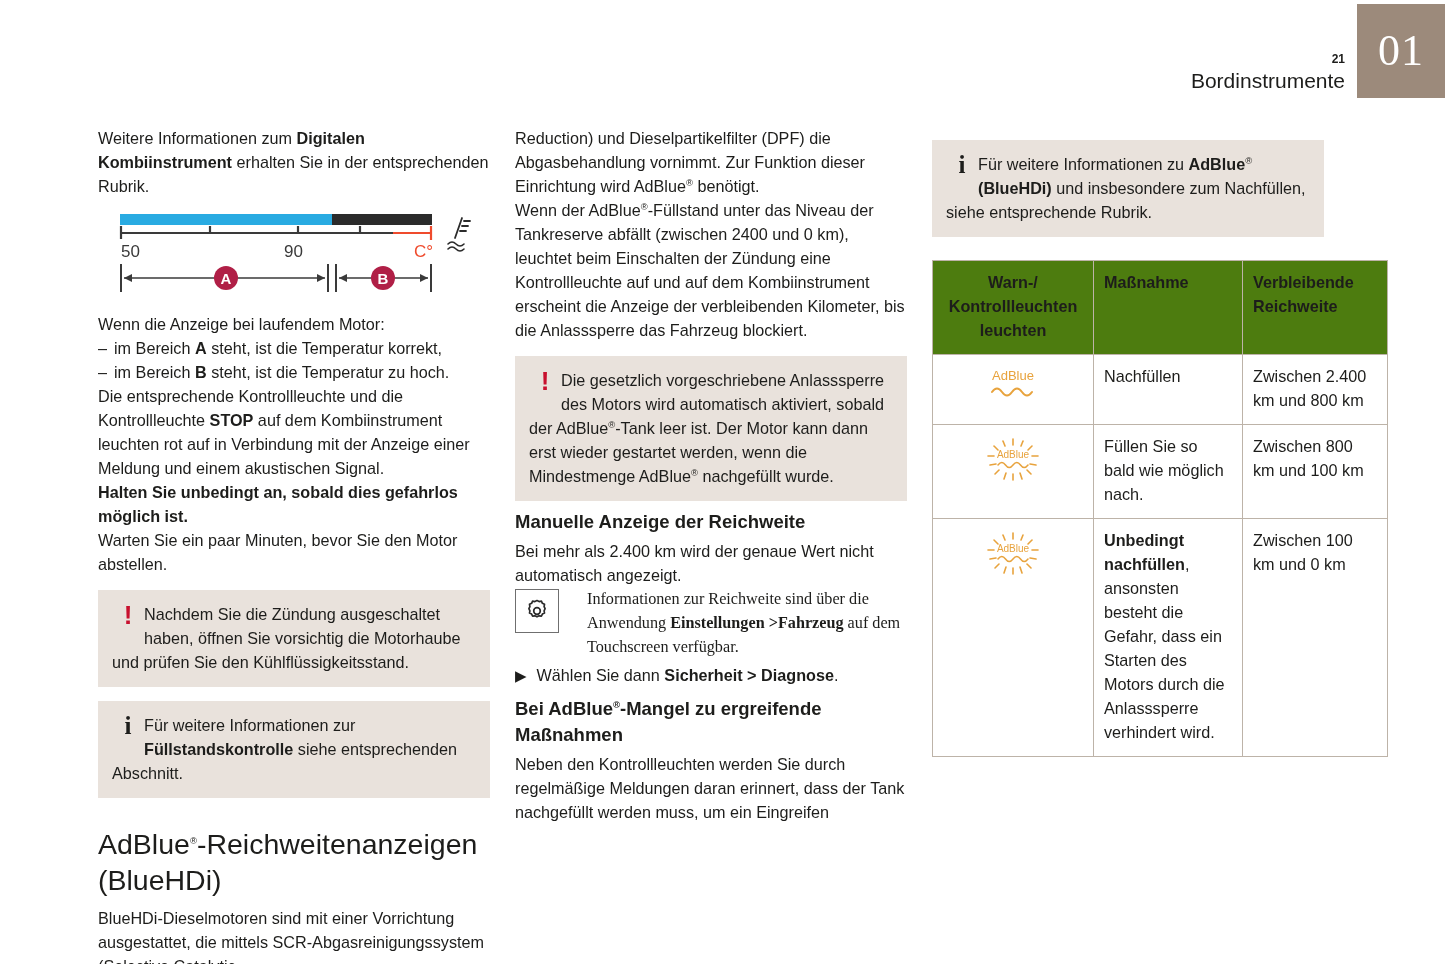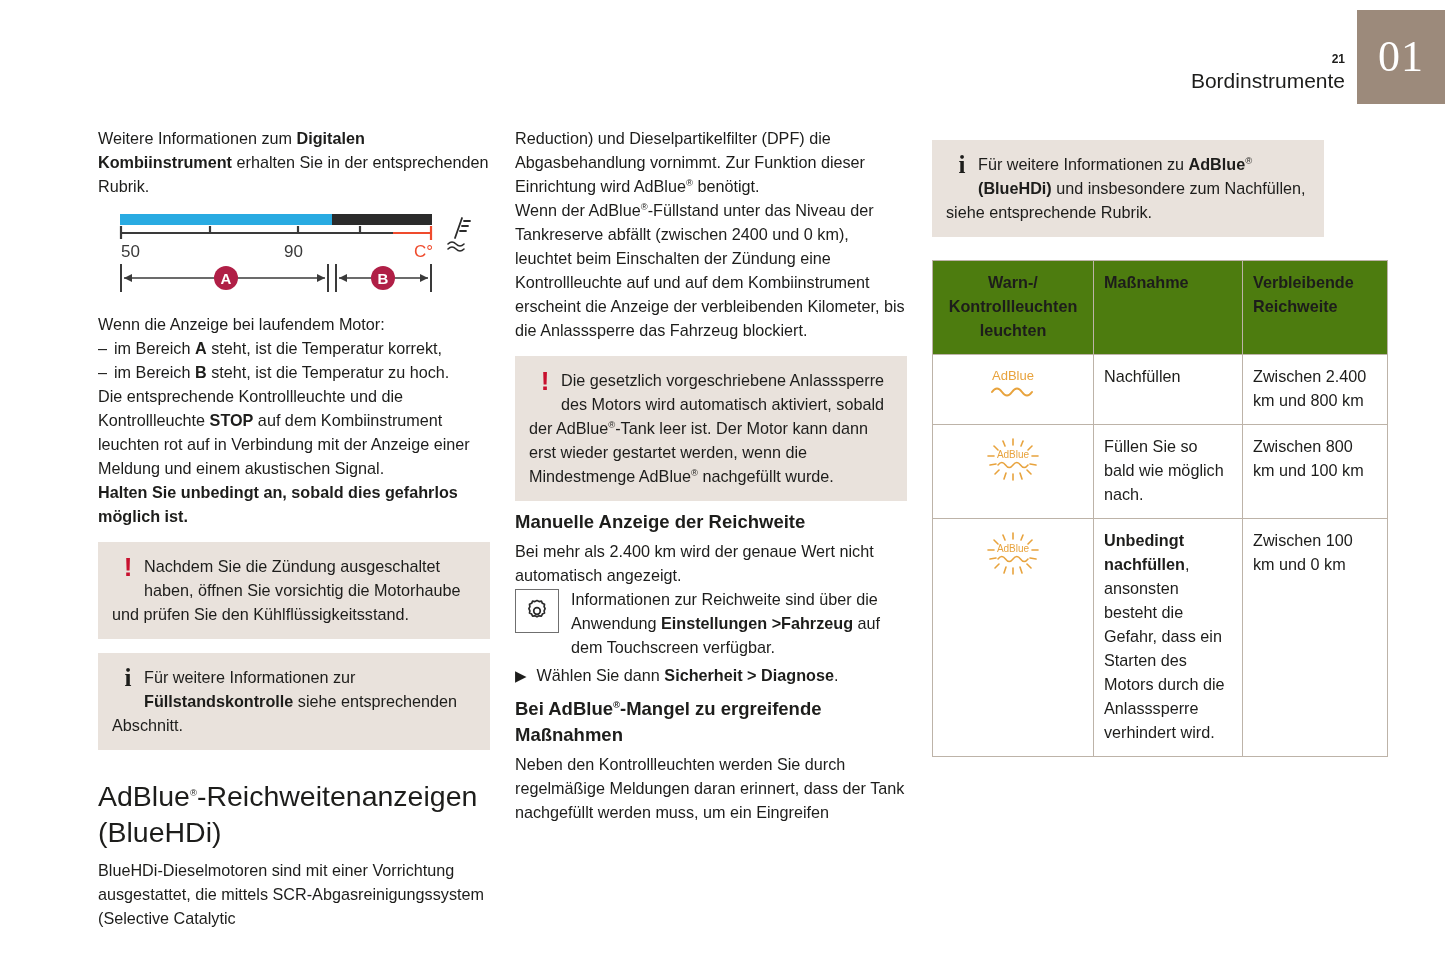--- a/index.html
+++ b/index.html
@@ -9,21 +9,21 @@
     font-family:"Liberation Sans", sans-serif;
     color:#1d1d1b;
     overflow:hidden;
     position:relative;
   }
   
   .header{
     position:absolute;top:0;left:0;width:1445px;height:96px;
   }
   .chapter-tab{
-    position:absolute;top:10px;right:0;
+    position:absolute;top:4px;right:0;
     width:88px;height:94px;
     background:#9c8a7b;
     display:flex;align-items:center;justify-content:center;
   }
   .chapter-num{
     font-family:"Liberation Serif", serif;
     font-size:44px;color:#ffffff;font-weight:400;letter-spacing:1px;
     line-height:1;
   }
   .header-text{
@@ -83,21 +83,21 @@
   h2.h-big{
     font-size:28.5px;font-weight:400;line-height:36px;
     margin:28px 0 8px 0;color:#1d1d1b;
   }
   h3.h-sub{
     font-size:18.5px;font-weight:bold;line-height:26px;
     margin:8px 0 4px 0;color:#1d1d1b;
   }
 
   
-  .gear-row{display:flex;align-items:flex-start;gap:0;}
+  .gear-row{display:flex;align-items:flex-start;gap:16px;font-family:Liberation Serif, serif;}
   .gear-box{
     width:42px;height:42px;min-width:42px;
     border:1.5px solid #6f6f6f;
     display:flex;align-items:center;justify-content:center;
     margin-top:2px;margin-right:12px;
   }
   .gear-text{flex:1;}
 
   .arrow-row{display:flex;align-items:baseline;gap:10px;margin-top:4px;}
   .arrow-gl{font-size:15px;line-height:24px;color:#1d1d1b;}
@@ -203,20 +203,21 @@
   </p>
 
   <p class="para">
     <span>Die entsprechende Kontrollleuchte und die Kontrollleuchte </span><b>STOP</b><span> auf dem Kombiinstrument leuchten rot auf in Verbindung mit der Anzeige einer Meldung und einem akustischen Signal.</span>
   </p>
 
   <p class="para">
     <b>Halten Sie unbedingt an, sobald dies gefahrlos möglich ist.</b>
   </p>
 
+  <p class="para">Warten Sie ein paar Minuten, bevor Sie den Motor abstellen.</p>
 
   <div class="box warn">
     <span class="marker">!</span>
     <span class="body">Nachdem Sie die Zündung ausgeschaltet haben, öffnen Sie vorsichtig die Motorhaube und prüfen Sie den Kühlflüssigkeitsstand.</span>
   </div>
 
   <div class="box info">
     <span class="marker">i</span>
     <span class="body"><span>Für weitere Informationen zur </span><b>Füllstandskontrolle</b><span> siehe entsprechenden Abschnitt.</span></span>
   </div>

